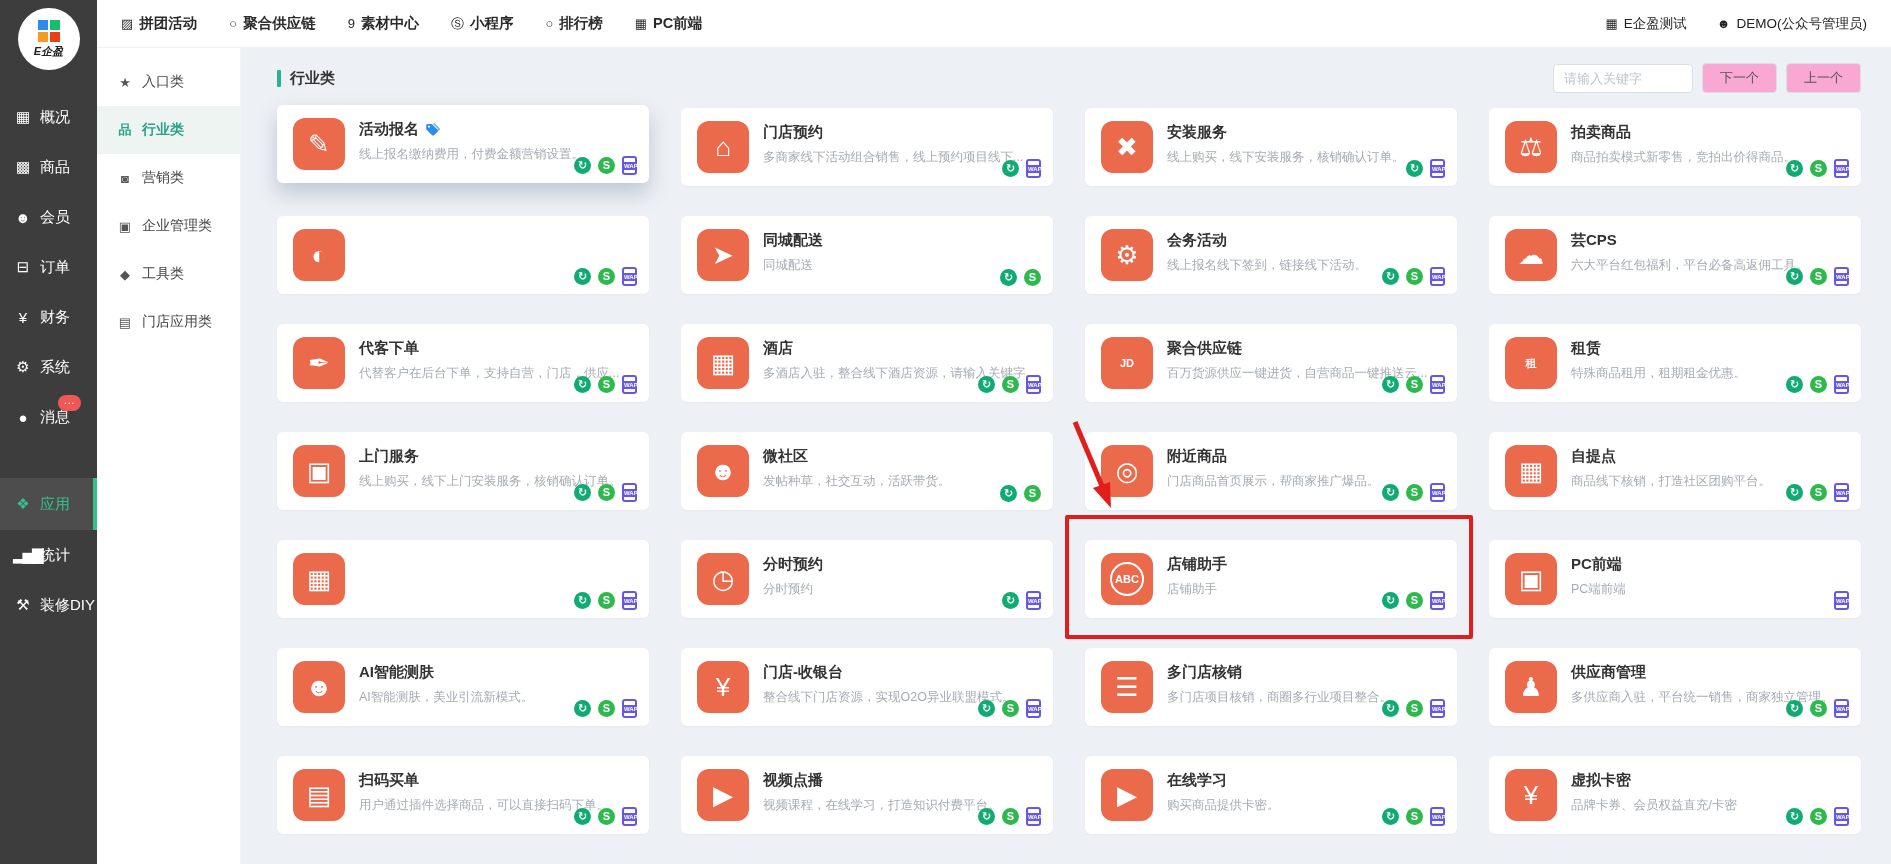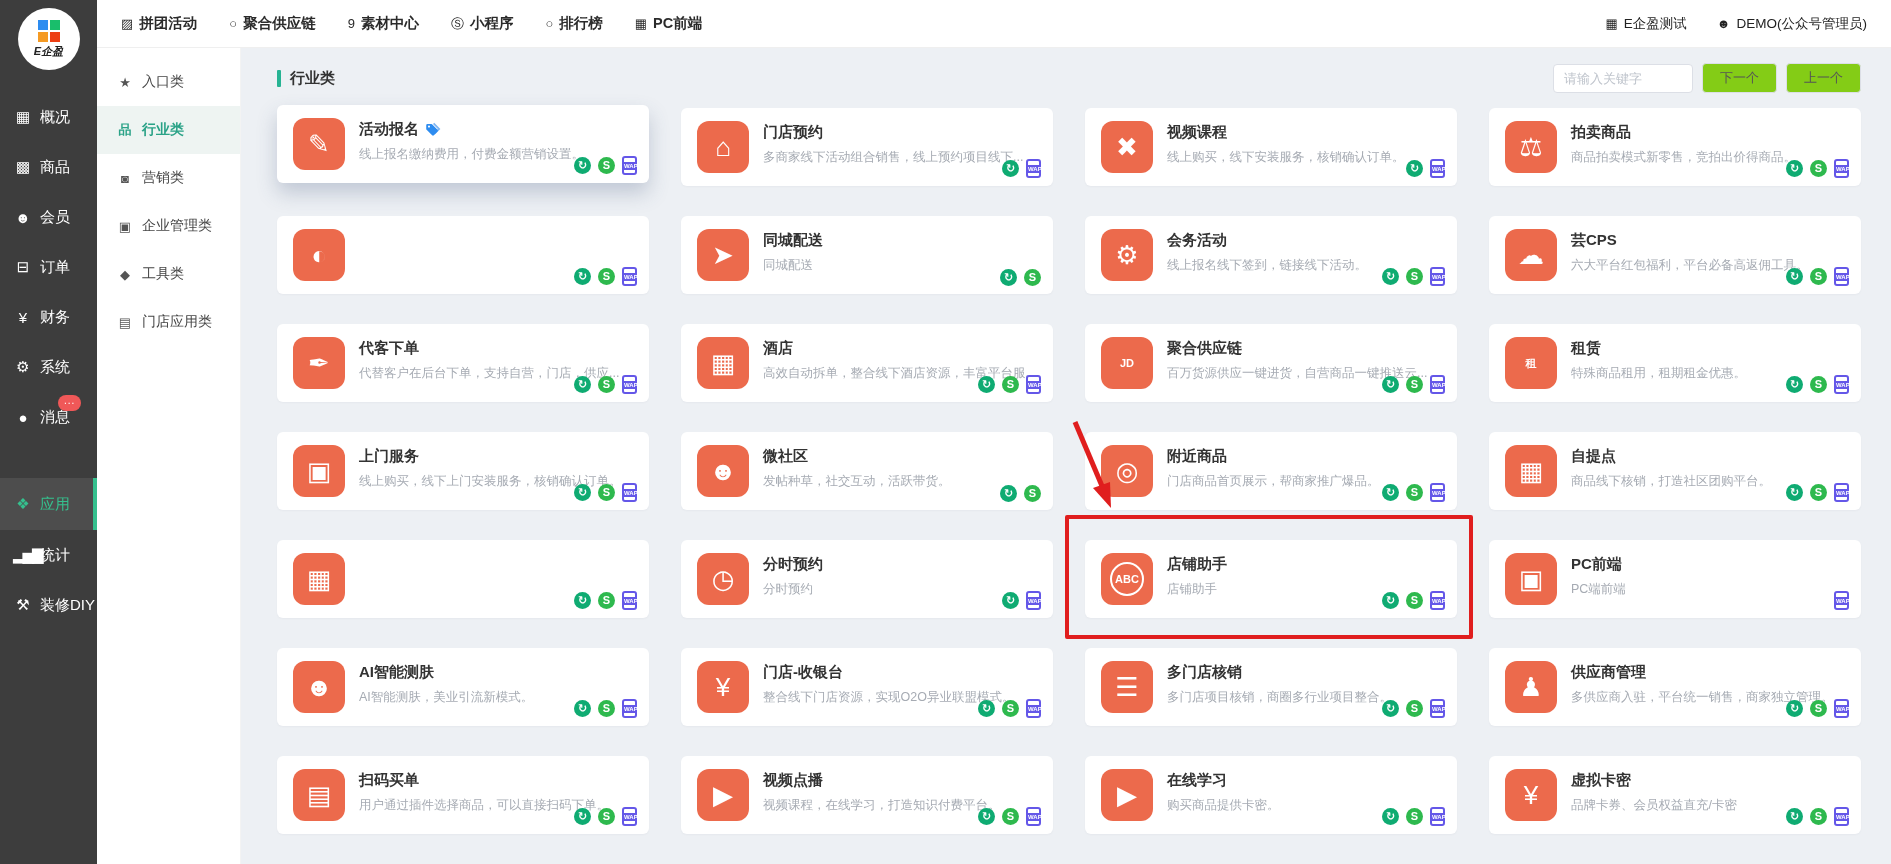--- a/index.html
+++ b/index.html
@@ -48,21 +48,21 @@
   
   .main { flex:1; padding:0 30px 0 36px; position:relative; min-width:0; }
   .main-head { height:60px; display:flex; align-items:center; justify-content:space-between; }
   .sec-title { display:flex; align-items:center; gap:9px; font-size:15px; font-weight:700; color:#333; }
   .sec-bar { width:4px; height:17px; background:#26b393; border-radius:1px; }
   .head-right { display:flex; gap:9px; align-items:center; }
   .search-input { width:140px; height:29px; border:1px solid #dcdfe6; border-radius:4px;
                   padding:0 10px; font-size:13px; color:#1d4ed8; outline:none;
                   font-family:"Liberation Sans","DejaVu Sans",sans-serif; }
   .search-input::placeholder { color:#bfc4cc; }
-  .btn { height:30px; padding:0 17px; background:#84cc16; border:1px solid #dcdfe6; border-radius:4px;
+  .btn { height:30px; padding:0 17px; background:#f9a8d4; border:1px solid #dcdfe6; border-radius:4px;
          font-size:13px; color:#555; cursor:pointer; font-family:"Liberation Sans","DejaVu Sans",sans-serif; }
   
   .grid { display:grid; grid-template-columns:repeat(4,1fr); column-gap:32px; row-gap:30px; }
   .card { background:#fff; border-radius:6px; height:78px; position:relative;
           display:flex; align-items:flex-start; padding:12px 14px 0 16px; cursor:pointer;
           box-shadow:0 1px 2px rgba(40,50,70,.04); }
   .card.elevated { box-shadow:0 10px 20px rgba(60,80,120,.25); transform:translateY(-3px); z-index:3; }
   .tile { width:52px; height:52px; border-radius:12px; background:#ec6a4c; color:#fff;
           display:flex; align-items:center; justify-content:center; font-size:26px;
           flex-shrink:0; margin-right:14px; margin-top:1px; }
@@ -251,21 +251,21 @@
             <div class="badges">
               <span class="round-badge" style="background: rgb(15, 171, 114);">↻</span>
               <span class="wap-badge">
                 <span>WAP</span>
               </span>
             </div>
           </article>
           <article class="card">
             <span class="tile">✖</span>
             <div class="info">
-              <h3 class="c-title">视频课程</h3>
+              <h3 class="c-title">安装服务</h3>
               <p class="c-desc">线上购买，线下安装服务，核销确认订单。</p>
             </div>
             <div class="badges">
               <span class="round-badge" style="background: rgb(15, 171, 114);">↻</span>
               <span class="wap-badge">
                 <span>WAP</span>
               </span>
             </div>
           </article>
           <article class="card">
@@ -342,21 +342,21 @@
               <span class="round-badge" style="background: rgb(46, 185, 78);">S</span>
               <span class="wap-badge">
                 <span>WAP</span>
               </span>
             </div>
           </article>
           <article class="card">
             <span class="tile">▦</span>
             <div class="info">
               <h3 class="c-title">酒店</h3>
-              <p class="c-desc">高效自动拆单，整合线下酒店资源，丰富平台服...</p>
+              <p class="c-desc">多酒店入驻，整合线下酒店资源，请输入关键字...</p>
             </div>
             <div class="badges">
               <span class="round-badge" style="background: rgb(15, 171, 114);">↻</span>
               <span class="round-badge" style="background: rgb(46, 185, 78);">S</span>
               <span class="wap-badge">
                 <span>WAP</span>
               </span>
             </div>
           </article>
           <article class="card">

